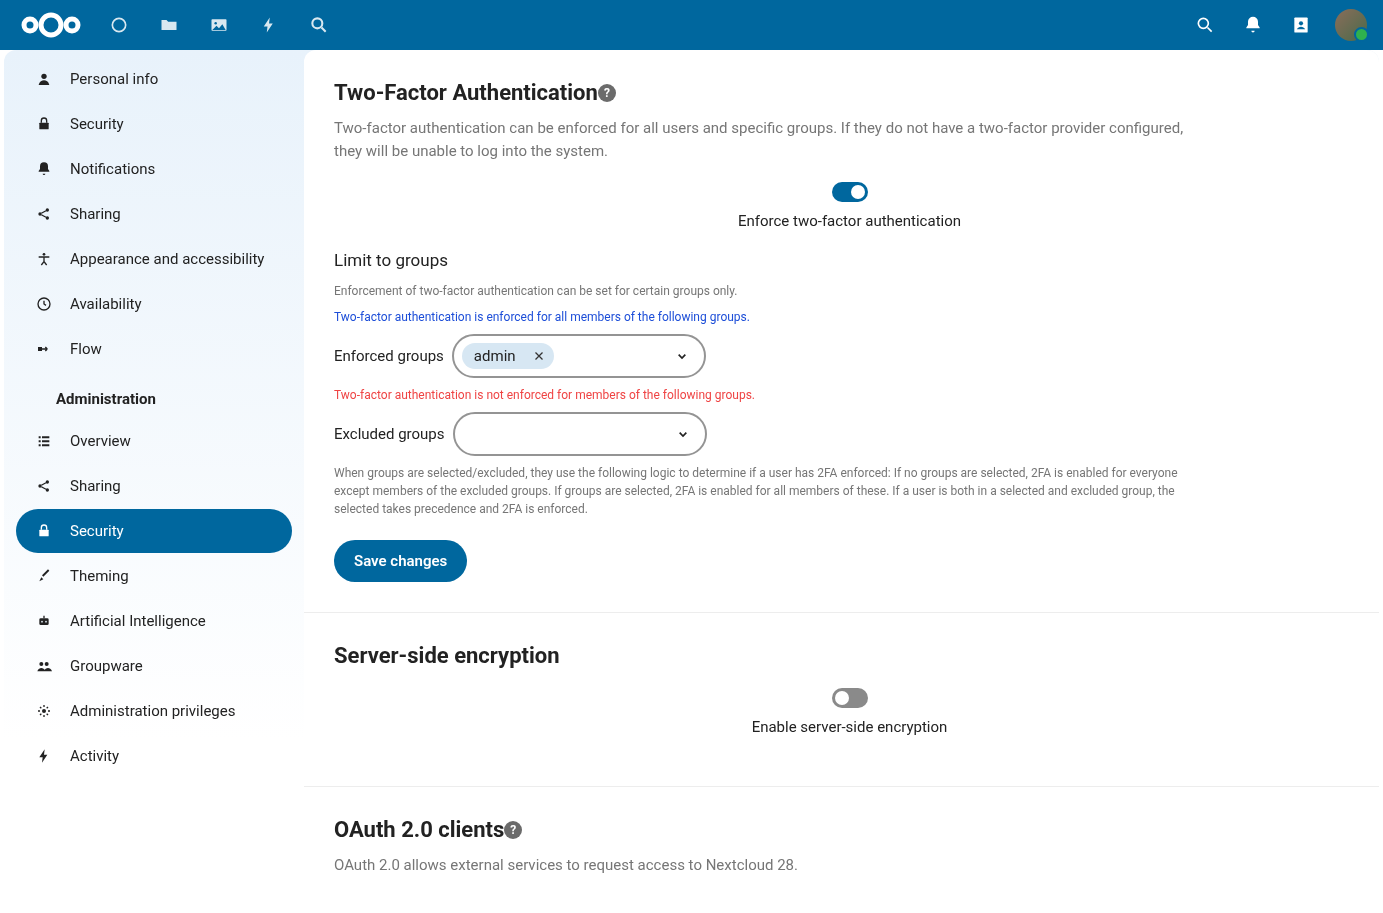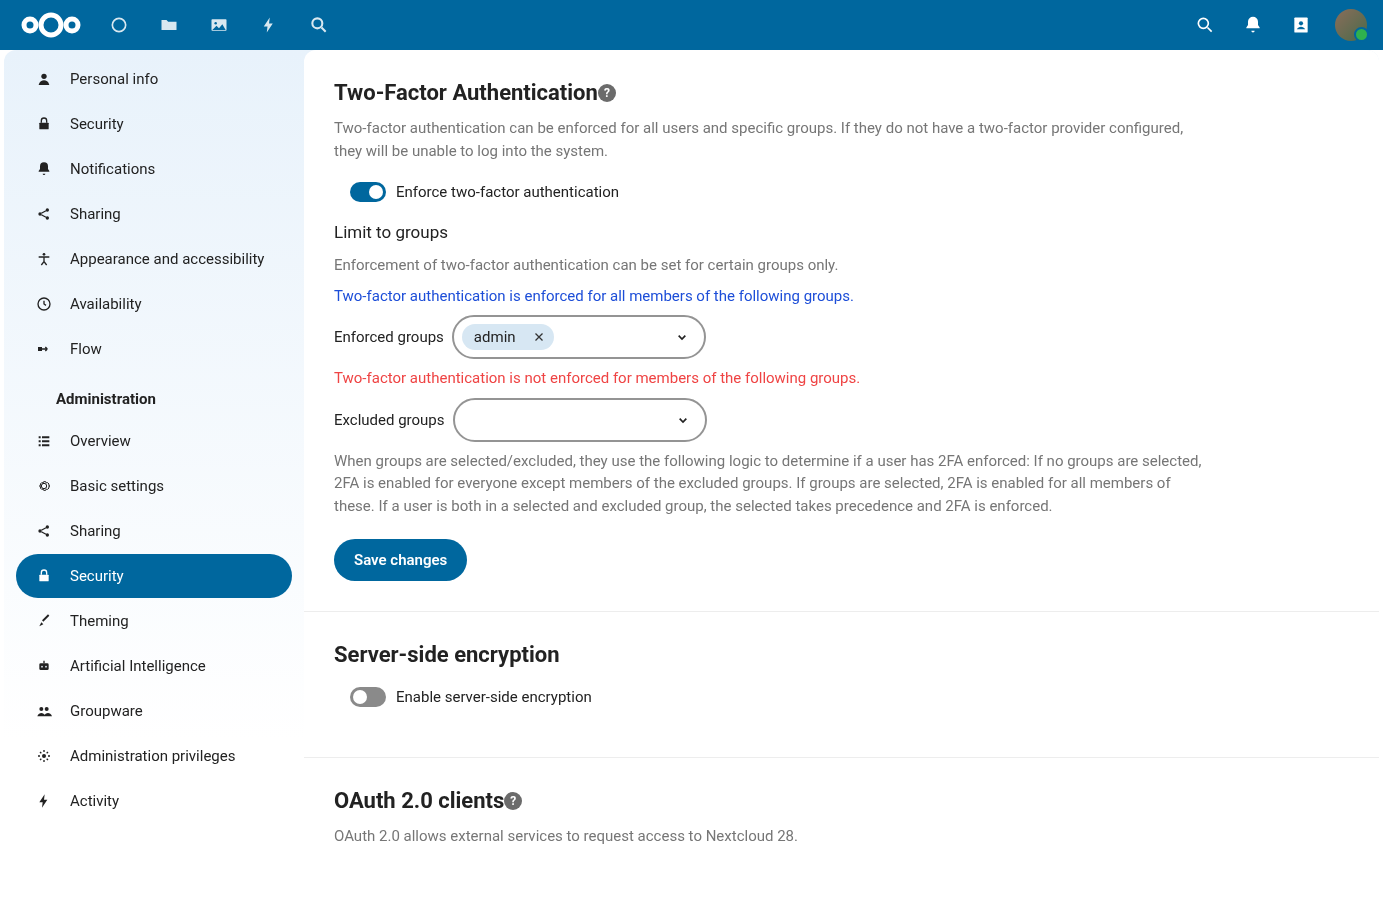--- a/index.html
+++ b/index.html
@@ -21,35 +21,35 @@
 .sidebar-item { display: flex; align-items: center; height: 44px; border-radius: 24px; padding: 0 16px; cursor: pointer; margin: 1px 4px; color: #222; font-size: 15px; }
 .sidebar-item.active { background: #00679e; color: #fff; }
 .sidebar-item .s-icon { width: 24px; display: flex; align-items: center; justify-content: center; margin-right: 14px; }
 .sidebar-item .s-icon svg { fill: #222; }
 .sidebar-item.active .s-icon svg { fill: #fff; }
 .main { flex: 1; background: #fff; overflow-y: auto; padding: 0; border-radius: 12px 0 0 0; }
 .section { padding: 30px 30px 30px 30px; border-bottom: 1px solid #ededed; }
 .section h2 { font-size: 22px; font-weight: 700; color: #222; display: flex; align-items: center; margin-bottom: 12px; }
 .help-icon { width: 18px; height: 18px; border-radius: 50%; background: #6b6b6b; color: #fff; display: inline-flex; align-items: center; justify-content: center; font-size: 12px; font-weight: 700; cursor: pointer; }
 .section p.desc { color: #767676; font-size: 15px; line-height: 1.5; max-width: 880px; margin-bottom: 18px; }
-.toggle-row { display: flex; align-items: center; gap: 10px; margin: 20px 0 20px 16px; font-size: 15px; color: #222; }
+.toggle-row { display: flex; align-items: center; gap: 10px; margin: 20px 0 20px 16px; font-size: 15px; color: #222; flex-direction: column; }
 .toggle { width: 36px; height: 20px; border-radius: 10px; position: relative; cursor: pointer; }
 .toggle.on { background: #00679e; }
 .toggle.off { background: #8a8a8a; }
 .toggle .knob { position: absolute; width: 14px; height: 14px; border-radius: 50%; background: #fff; top: 3px; }
 .toggle.on .knob { right: 3px; }
 .toggle.off .knob { left: 3px; }
 .subhead { font-size: 17px; color: #222; margin: 6px 0 12px 0; }
 .field-row { display: flex; align-items: center; gap: 8px; margin: 8px 0; font-size: 15px; }
 .multiselect { border: 2px solid #949494; border-radius: 22px; height: 44px; width: 254px; display: flex; align-items: center; padding: 0 8px; position: relative; background: #fff; cursor: pointer; }
 .chip { background: #d7e7f3; border-radius: 14px; padding: 4px 8px 4px 12px; display: inline-flex; align-items: center; gap: 16px; font-size: 15px; color: #222; }
 .chip .x { display: inline-flex; align-items: center; justify-content: center; cursor: pointer; }
 .chev { margin-left: auto; padding-right: 6px; display: flex; }
 .save-btn { background: #00679e; color: #fff; border: none; padding: 12px 20px; border-radius: 22px; font-size: 15px; font-weight: 600; cursor: pointer; margin-top: 14px; }
-.section p.info { color: #767676; font-size: 15px; line-height: 1.5; max-width: 880px; margin: 8px 0; }
+.section p.info { color: #767676; font-size: 12px; line-height: 1.5; max-width: 880px; margin: 8px 0; }
 </style>
 </head>
 <body>
 
 <div class="header">
   <div class="logo">
     <svg width="62" height="34" viewBox="0 0 62 34">
         <circle cx="31" cy="17" r="10" fill="none" stroke="#fff" stroke-width="5"></circle>
         <circle cx="10" cy="17" r="6" fill="none" stroke="#fff" stroke-width="5"></circle>
         <circle cx="52" cy="17" r="6" fill="none" stroke="#fff" stroke-width="5"></circle>
@@ -178,28 +178,20 @@
 
     <div class="sidebar-heading">Administration</div>
 
     <div class="sidebar-item">
       <span class="s-icon">
           <svg width="16" height="16" viewBox="0 0 24 24">
             <path d="M4 5h3v3H4zm5 0h11v3H9zM4 11h3v3H4zm5 0h11v3H9zM4 17h3v3H4zm5 0h11v3H9z"></path>
           </svg>
         </span>
       <span>Overview</span>
-    </div>
-    <div class="sidebar-item">
-      <span class="s-icon">
-          <svg width="16" height="16" viewBox="0 0 24 24">
-            <path d="M12 8a4 4 0 100 8 4 4 0 000-8zm9 4l-2-1 .5-2-2-2-2 .5-1-2h-3l-1 2-2-.5-2 2 .5 2-2 1 2 1-.5 2 2 2 2-.5 1 2h3l1-2 2 .5 2-2-.5-2z" fill="none" stroke="#222" stroke-width="1.5"></path>
-          </svg>
-        </span>
-      <span>Basic settings</span>
     </div>
     <div class="sidebar-item">
       <span class="s-icon">
           <svg width="16" height="16" viewBox="0 0 24 24">
             <circle cx="6" cy="12" r="2.5"></circle>
             <circle cx="17" cy="6" r="2.5"></circle>
             <circle cx="17" cy="18" r="2.5"></circle>
             <path d="M8 11l7-4M8 13l7 4" stroke="#222" stroke-width="1.8"></path>
           </svg>
         </span>

